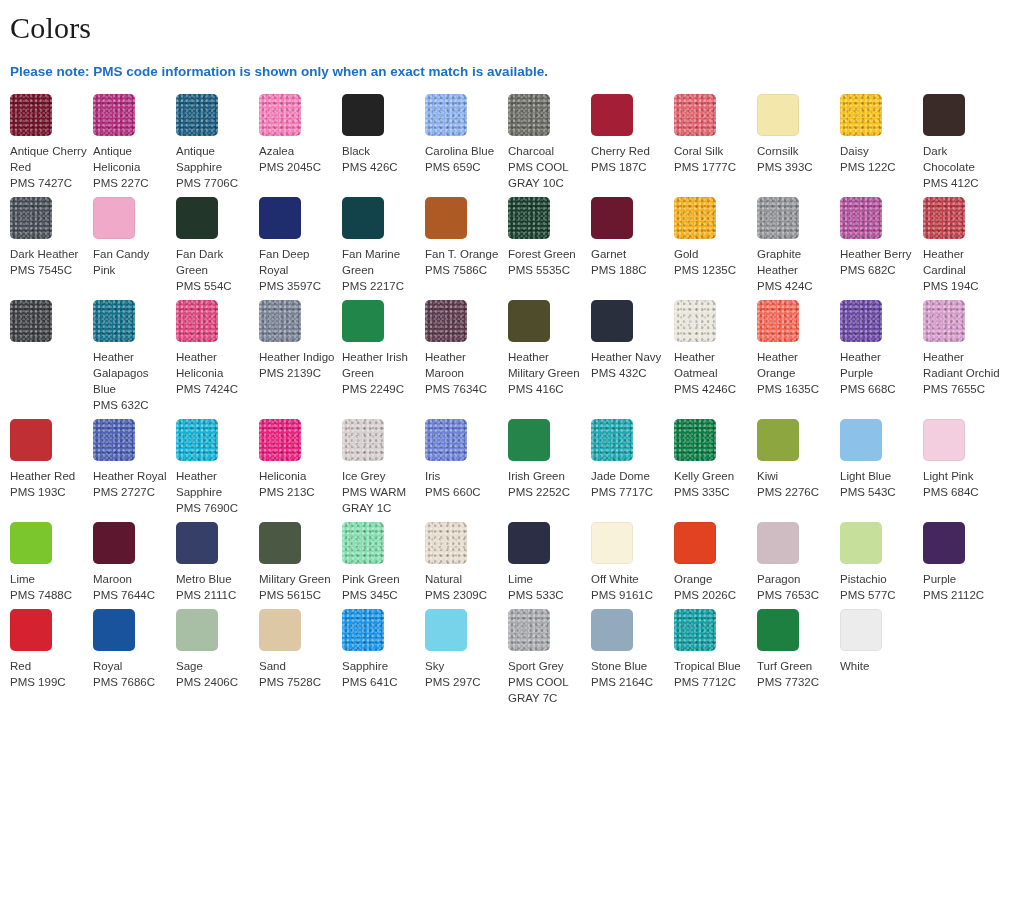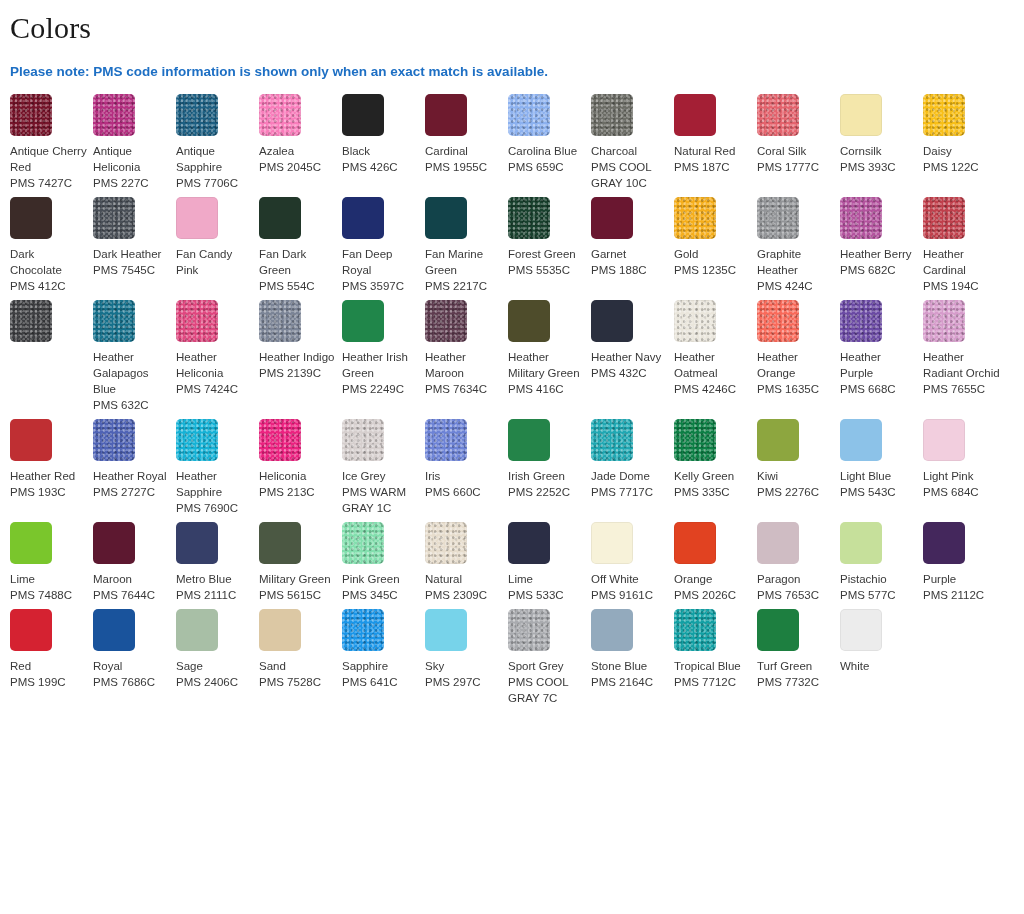--- a/index.html
+++ b/index.html
@@ -134,44 +134,37 @@
         </div>
       </div>
       <div class="swatch-cell">
         <div class="chip flat" style="background-color: rgb(35, 35, 35);"></div>
         <div class="labels">
           <span class="sw-name">Black</span>
           <span class="sw-pms">PMS 426C</span>
         </div>
       </div>
       <div class="swatch-cell">
-        <div class="chip flat" style="background-color: rgb(110, 26, 46);"></div>
-        <div class="labels">
-          <span class="sw-name">Cardinal</span>
-          <span class="sw-pms">PMS 1955C</span>
-        </div>
-      </div>
-      <div class="swatch-cell">
         <div class="chip heather" style="background-color: rgb(140, 177, 239);"></div>
         <div class="labels">
           <span class="sw-name">Carolina Blue</span>
           <span class="sw-pms">PMS 659C</span>
         </div>
       </div>
       <div class="swatch-cell">
         <div class="chip heather" style="background-color: rgb(108, 109, 102);"></div>
         <div class="labels">
           <span class="sw-name">Charcoal</span>
           <span class="sw-pms">PMS COOL GRAY 10C</span>
         </div>
       </div>
       <div class="swatch-cell">
         <div class="chip flat" style="background-color: rgb(164, 31, 53);"></div>
         <div class="labels">
-          <span class="sw-name">Natural Red</span>
+          <span class="sw-name">Cherry Red</span>
           <span class="sw-pms">PMS 187C</span>
         </div>
       </div>
       <div class="swatch-cell">
         <div class="chip heather bordered" style="background-color: rgb(228, 99, 109);"></div>
         <div class="labels">
           <span class="sw-name">Coral Silk</span>
           <span class="sw-pms">PMS 1777C</span>
         </div>
       </div>
@@ -221,20 +214,27 @@
         <div class="labels">
           <span class="sw-name">Fan Deep Royal</span>
           <span class="sw-pms">PMS 3597C</span>
         </div>
       </div>
       <div class="swatch-cell">
         <div class="chip flat" style="background-color: rgb(18, 67, 74);"></div>
         <div class="labels">
           <span class="sw-name">Fan Marine Green</span>
           <span class="sw-pms">PMS 2217C</span>
+        </div>
+      </div>
+      <div class="swatch-cell">
+        <div class="chip flat" style="background-color: rgb(173, 90, 36);"></div>
+        <div class="labels">
+          <span class="sw-name">Fan T. Orange</span>
+          <span class="sw-pms">PMS 7586C</span>
         </div>
       </div>
       <div class="swatch-cell">
         <div class="chip heather" style="background-color: rgb(25, 65, 46);"></div>
         <div class="labels">
           <span class="sw-name">Forest Green</span>
           <span class="sw-pms">PMS 5535C</span>
         </div>
       </div>
       <div class="swatch-cell">

